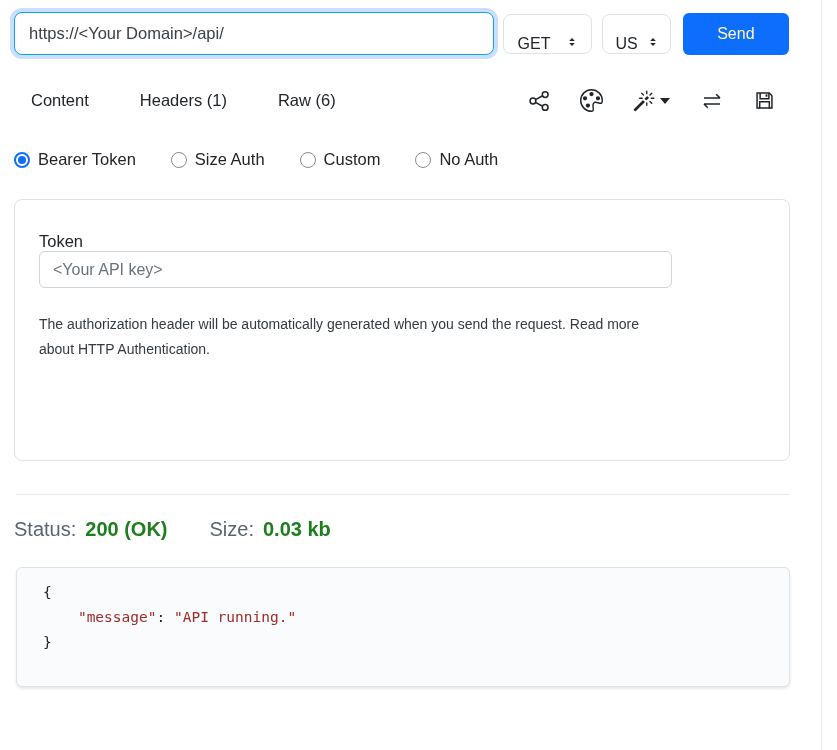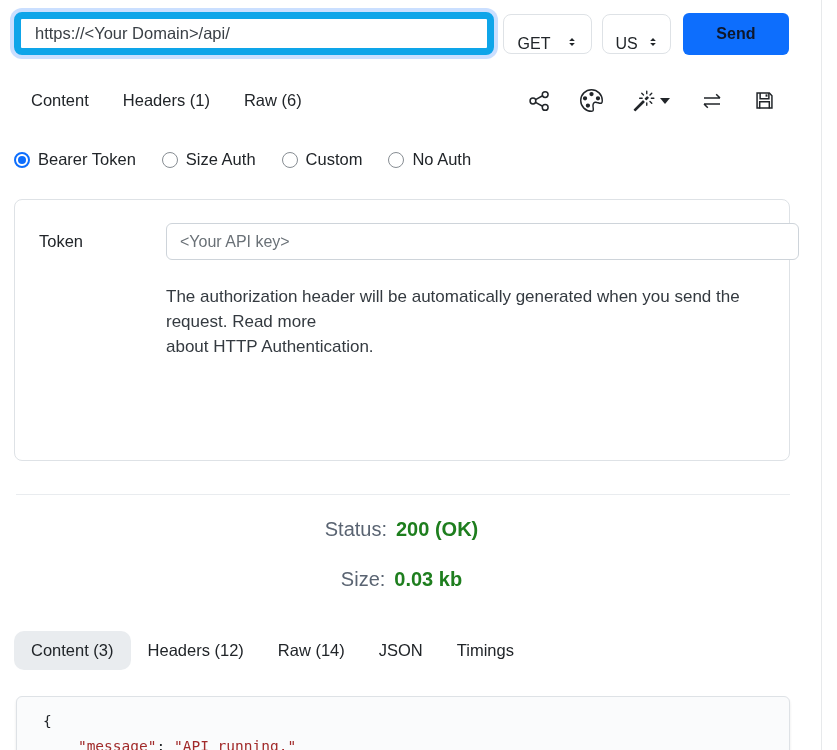--- a/index.html
+++ b/index.html
@@ -8,88 +8,87 @@
     width: 837px; height: 750px; overflow: hidden; position: relative;
     font-family: "Liberation Sans", sans-serif;
     color: #212529;
   }
   .page { width: 822px; height: 750px; position: relative; border-right: 1px solid #e7e9eb; }
   .content { padding: 12px 32px 0 14px; }
 
   
   .request-bar { display: flex; align-items: center; }
   .url-input {
-    width: 487px; height: 43px; border: 7px solid #0ea5e9; border-radius: 8px;
+    width: 487px; height: 43px; border: 1px solid #0ea5e9; border-radius: 8px;
     box-shadow: 0 0 0 4px rgba(13,110,253,.22);
     font-family: "Liberation Sans", sans-serif; font-size: 16.5px; color: #3a4046;
     padding: 0 14px; outline: none; background: #fff;
   }
   .select-box {
     height: 40px; border: 1px solid #dee2e6; border-radius: 8px; background: #fff;
     display: flex; align-items: flex-end; justify-content: space-between;
     font-size: 16px; color: #212529; cursor: pointer;
   }
   .select-method { width: 90px; margin-left: 9px; padding: 0 12px 0 14px; }
   .select-region { width: 70px; margin-left: 10px; padding: 16px 10px 0 13px; }
   .send-btn {
     width: 108px; height: 42px; margin-left: 12px; border: none; border-radius: 6px;
-    background: #0d6efd; color: #0f172a; font-size: 16px; font-family: "Liberation Sans", sans-serif;
+    background: #0d6efd; color: #fef9c3; font-size: 16px; font-family: "Liberation Sans", sans-serif;
     cursor: pointer;
-    font-weight: bold;
-  }
-
-  
-  .tabs-row { display: flex; align-items: center; margin-top: 26px; }
+  }
+
+  
+  .tabs-row { display: flex; align-items: center; margin-top: 26px; gap: 17px; }
   .tab {
     padding: 10px 17px; font-size: 16.5px; color: #212529; border-radius: 10px;
     cursor: pointer; white-space: nowrap;
   }
   .tab.active { background: #e9ecef; }
   .toolbar { margin-left: auto; display: flex; align-items: center; gap: 30px; padding-right: 14px; }
   .tool-btn { display: flex; align-items: center; cursor: pointer; color: #212529; }
   .tool-btn svg { display: block; }
   .caret-down {
     width: 0; height: 0; margin-left: 5px;
     border-left: 5px solid transparent; border-right: 5px solid transparent;
     border-top: 6px solid #212529;
   }
 
   
-  .auth-row { display: flex; align-items: center; gap: 26px; margin-top: 30px; }
+  .auth-row { display: flex; align-items: center; gap: 35px; margin-top: 30px; }
   .radio-item { display: flex; align-items: center; gap: 8px; cursor: pointer; }
   .radio-circle {
     width: 16px; height: 16px; border-radius: 50%;
     border: 1px solid #878d93; background: #fff; position: relative;
   }
   .radio-circle.checked { border: 2px solid #0d6efd; }
   .radio-circle.checked::after {
     content: ""; position: absolute; left: 2px; top: 2px; width: 8px; height: 8px;
     border-radius: 50%; background: #0d6efd;
   }
   .radio-label { font-size: 16.5px; color: #212529; }
 
   
   .card {
     margin-top: 30px; width: 776px; height: 262px;
     border: 1px solid #dee2e6; border-radius: 8px; background: #fff;
-    display: flex; padding: 23px 0 0 24px;
+    display: flex; padding: 23px 0 0 24px; flex-direction: column;
   }
   .card-label-col { width: 127px; padding-top: 9px; font-size: 16.5px; color: #212529; }
   .card-field-col { width: 604px; }
   .token-input {
     width: 633px; height: 37px; border: 1px solid #ced4da; border-radius: 6px;
     padding: 0 13px; font-size: 16px; font-family: "Liberation Sans", sans-serif;
     color: #495057; outline: none;
   }
   .token-input::placeholder { color: #6a7177; opacity: 1; }
-  .help-text { margin-top: 24px; font-size: 17px; color: #343a40; line-height: 25px; }
+  .help-text { margin-top: 24px; font-size: 14px; color: #343a40; line-height: 25px; }
 
   
   .divider { margin: 33px 0 0 2px; width: 774px; height: 1px; background: #e9ecef; border: none; }
-  .status-row { display: flex; align-items: center; gap: 27px; margin-top: 23px; flex-direction: column; }
+  .status-row { display: flex; align-items: center; gap: 42px; margin-top: 23px; }
   .status-item { display: flex; align-items: baseline; gap: 9px; }
   .status-label { font-size: 20px; color: #5a6472; }
   .status-value { font-size: 20px; color: #1e7e1e; font-weight: 700; }
 
   
   .response-tabs { margin-top: 40px; }
 
   
   .code-block {
     margin-top: 26px; margin-left: 2px; width: 774px; height: 120px;
@@ -213,27 +212,20 @@
       <div class="status-item">
         <span class="status-label">Status:</span>
         <span class="status-value">200 (OK)</span>
       </div>
       <div class="status-item">
         <span class="status-label">Size:</span>
         <span class="status-value">0.03 kb</span>
       </div>
     </div>
 
-    <div class="tabs-row response-tabs">
-      <div class="tab active">Content (3)</div>
-      <div class="tab">Headers (12)</div>
-      <div class="tab">Raw (14)</div>
-      <div class="tab">JSON</div>
-      <div class="tab">Timings</div>
-    </div>
 
     <div class="code-block">
       <div class="code-line"><span class="tok-punct">{</span></div>
       <div class="code-line indented"><span class="tok-str">"message"</span><span class="tok-punct">: </span><span class="tok-str">"API running."</span></div>
       <div class="code-line"><span class="tok-punct">}</span></div>
     </div>
 
   </div>
 </div>
 

